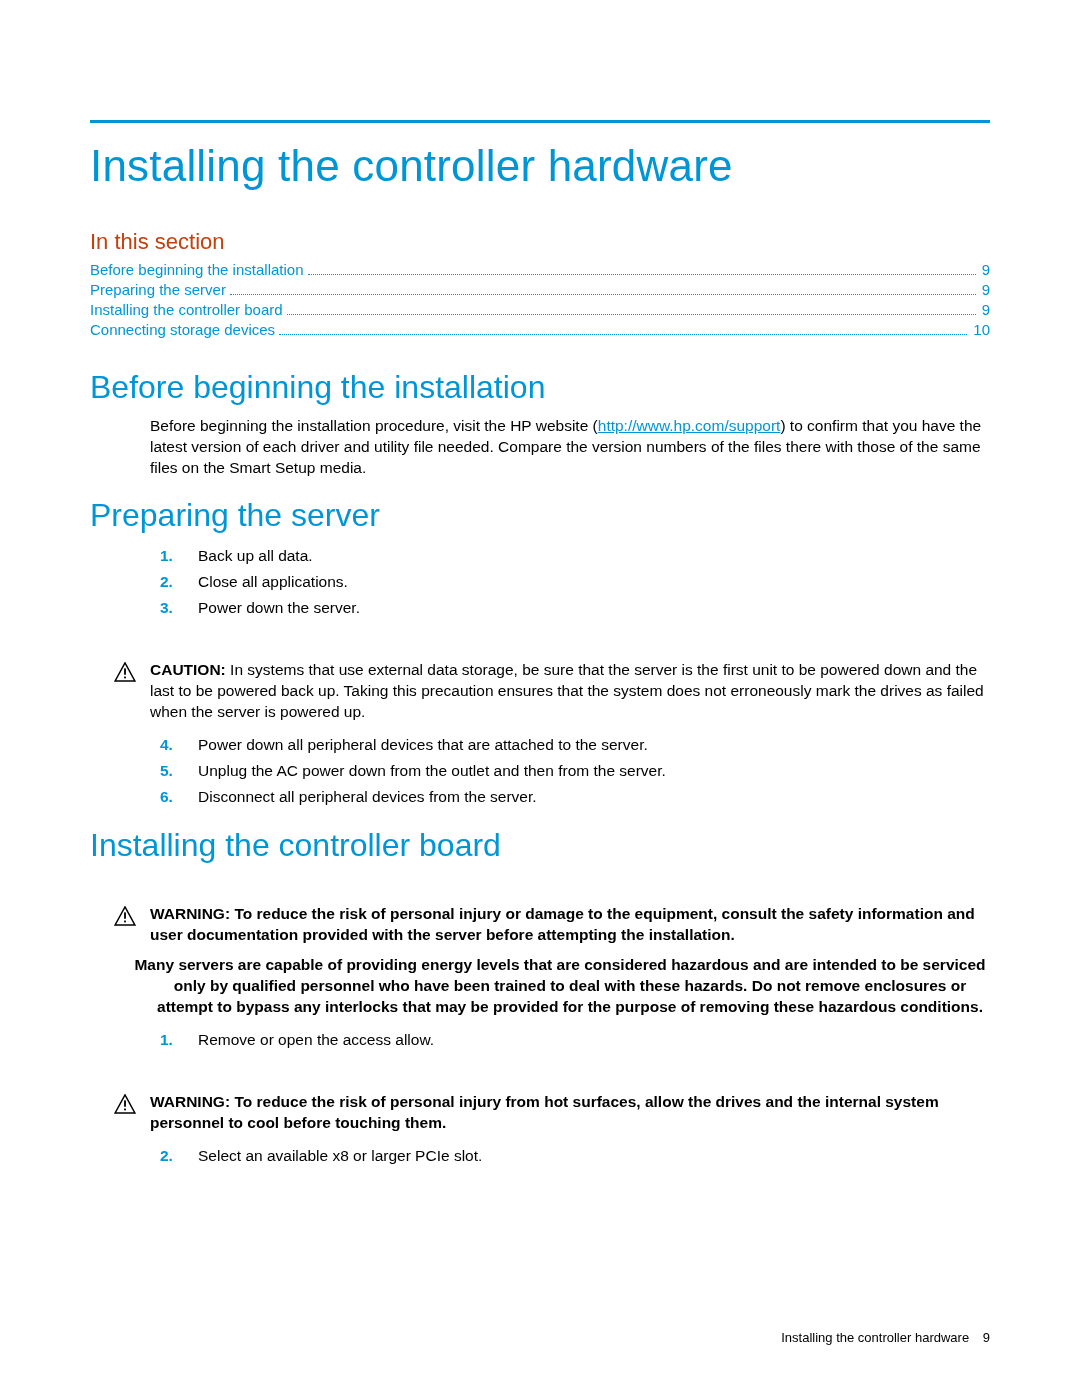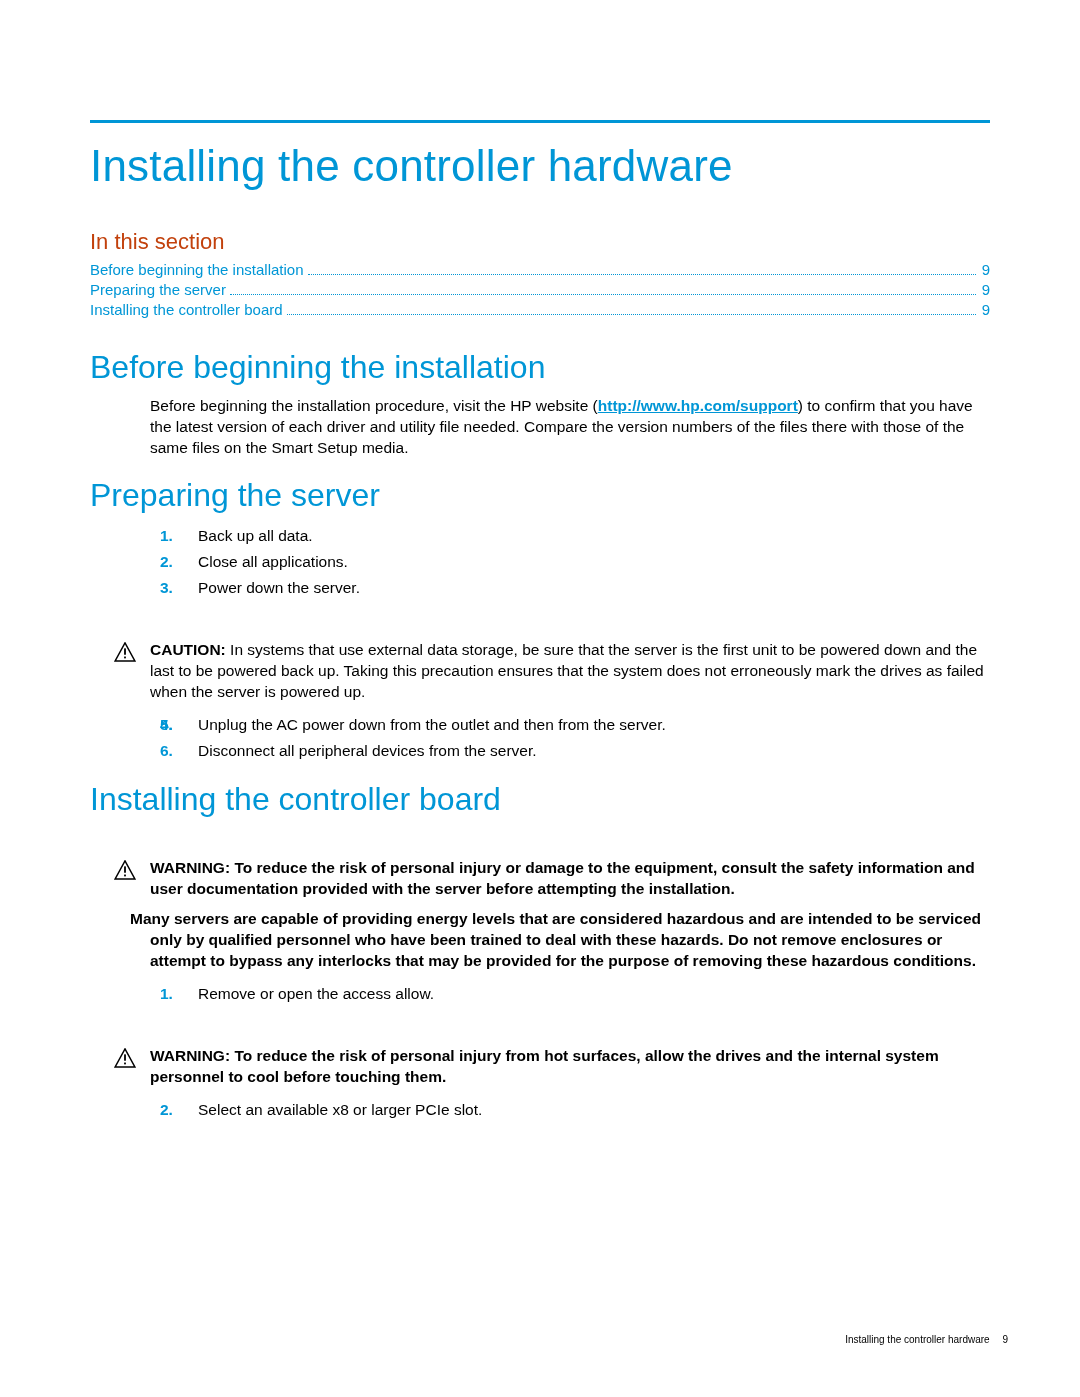--- a/index.html
+++ b/index.html
@@ -112,27 +112,26 @@
   }
   .notice-text .label {
     font-weight: bold;
   }
   .bold-block {
     font-weight: bold;
   }
   a.link {
     color: #0096d6;
     text-decoration: underline;
-    font-weight: bold;
   }
   .footer {
     position: absolute;
     bottom: 52px;
-    right: 72px;
-    font-size: 10px;
+    right: 90px;
+    font-size: 13px;
     text-align: center;
   }
   .footer .ptitle {
     margin-right: 10px;
   }
 </style>
 </head>
 <body>
 
 <div class="page">
@@ -150,20 +149,25 @@
     </div>
     <div class="toc-row">
       <span class="toc-label"><a>Preparing the server</a></span>
       <span class="toc-dots"></span>
       <span class="toc-page"><a>9</a></span>
     </div>
     <div class="toc-row">
       <span class="toc-label"><a>Installing the controller board</a></span>
       <span class="toc-dots"></span>
       <span class="toc-page"><a>9</a></span>
+    </div>
+    <div class="toc-row">
+      <span class="toc-label"><a>Connecting storage devices</a></span>
+      <span class="toc-dots"></span>
+      <span class="toc-page"><a>10</a></span>
     </div>
   </div>
 
   <h2 class="section">Before beginning the installation</h2>
   <div class="body-indent">
     <p class="body">
       <span>Before beginning the installation procedure, visit the HP website (</span><a class="link">http://www.hp.com/support</a><span>) to confirm that you have the latest version of each driver and utility file needed. Compare the version numbers of the files there with those of the same files on the Smart Setup media.</span>
     </p>
   </div>
 
@@ -182,41 +186,41 @@
         <rect x="11" y="7" width="2" height="7" fill="#000"></rect>
         <rect x="11" y="16" width="2" height="2" fill="#000"></rect>
       </svg>
     </span>
     <div class="notice-text">
       <span class="label">CAUTION:</span><span>  In systems that use external data storage, be sure that the server is the first unit to be powered down and the last to be powered back up. Taking this precaution ensures that the system does not erroneously mark the drives as failed when the server is powered up.</span>
     </div>
   </div>
 
   <ol class="steps">
-    <li><span class="num">4.</span></li>
+    <li><span class="num">4.</span><span>Power down all peripheral devices that are attached to the server.</span></li>
     <li><span class="num">5.</span><span>Unplug the AC power down from the outlet and then from the server.</span></li>
     <li><span class="num">6.</span><span>Disconnect all peripheral devices from the server.</span></li>
   </ol>
 
   <h2 class="section">Installing the controller board</h2>
 
   <div class="notice">
     <span class="icon">
       <svg width="22" height="20" viewBox="0 0 24 22">
         <polygon points="12,1 23,21 1,21" fill="none" stroke="#000" stroke-width="1.6"></polygon>
         <rect x="11" y="7" width="2" height="7" fill="#000"></rect>
         <rect x="11" y="16" width="2" height="2" fill="#000"></rect>
       </svg>
     </span>
     <div class="notice-text bold-block">
       <span class="label">WARNING:</span><span>  To reduce the risk of personal injury or damage to the equipment, consult the safety information and user documentation provided with the server before attempting the installation.</span>
     </div>
   </div>
 
-  <div class="body-indent" style="margin-left:40px;">
+  <div class="body-indent" style="margin-left:40px;text-align:center;">
     <p class="body bold-block" style="margin-left:20px; text-indent:-20px;">Many servers are capable of providing energy levels that are considered hazardous and are intended to be serviced only by qualified personnel who have been trained to deal with these hazards. Do not remove enclosures or attempt to bypass any interlocks that may be provided for the purpose of removing these hazardous conditions.</p>
   </div>
 
   <ol class="steps">
     <li><span class="num">1.</span><span>Remove or open the access allow.</span></li>
   </ol>
 
   <div class="notice">
     <span class="icon">
       <svg width="22" height="20" viewBox="0 0 24 22">

